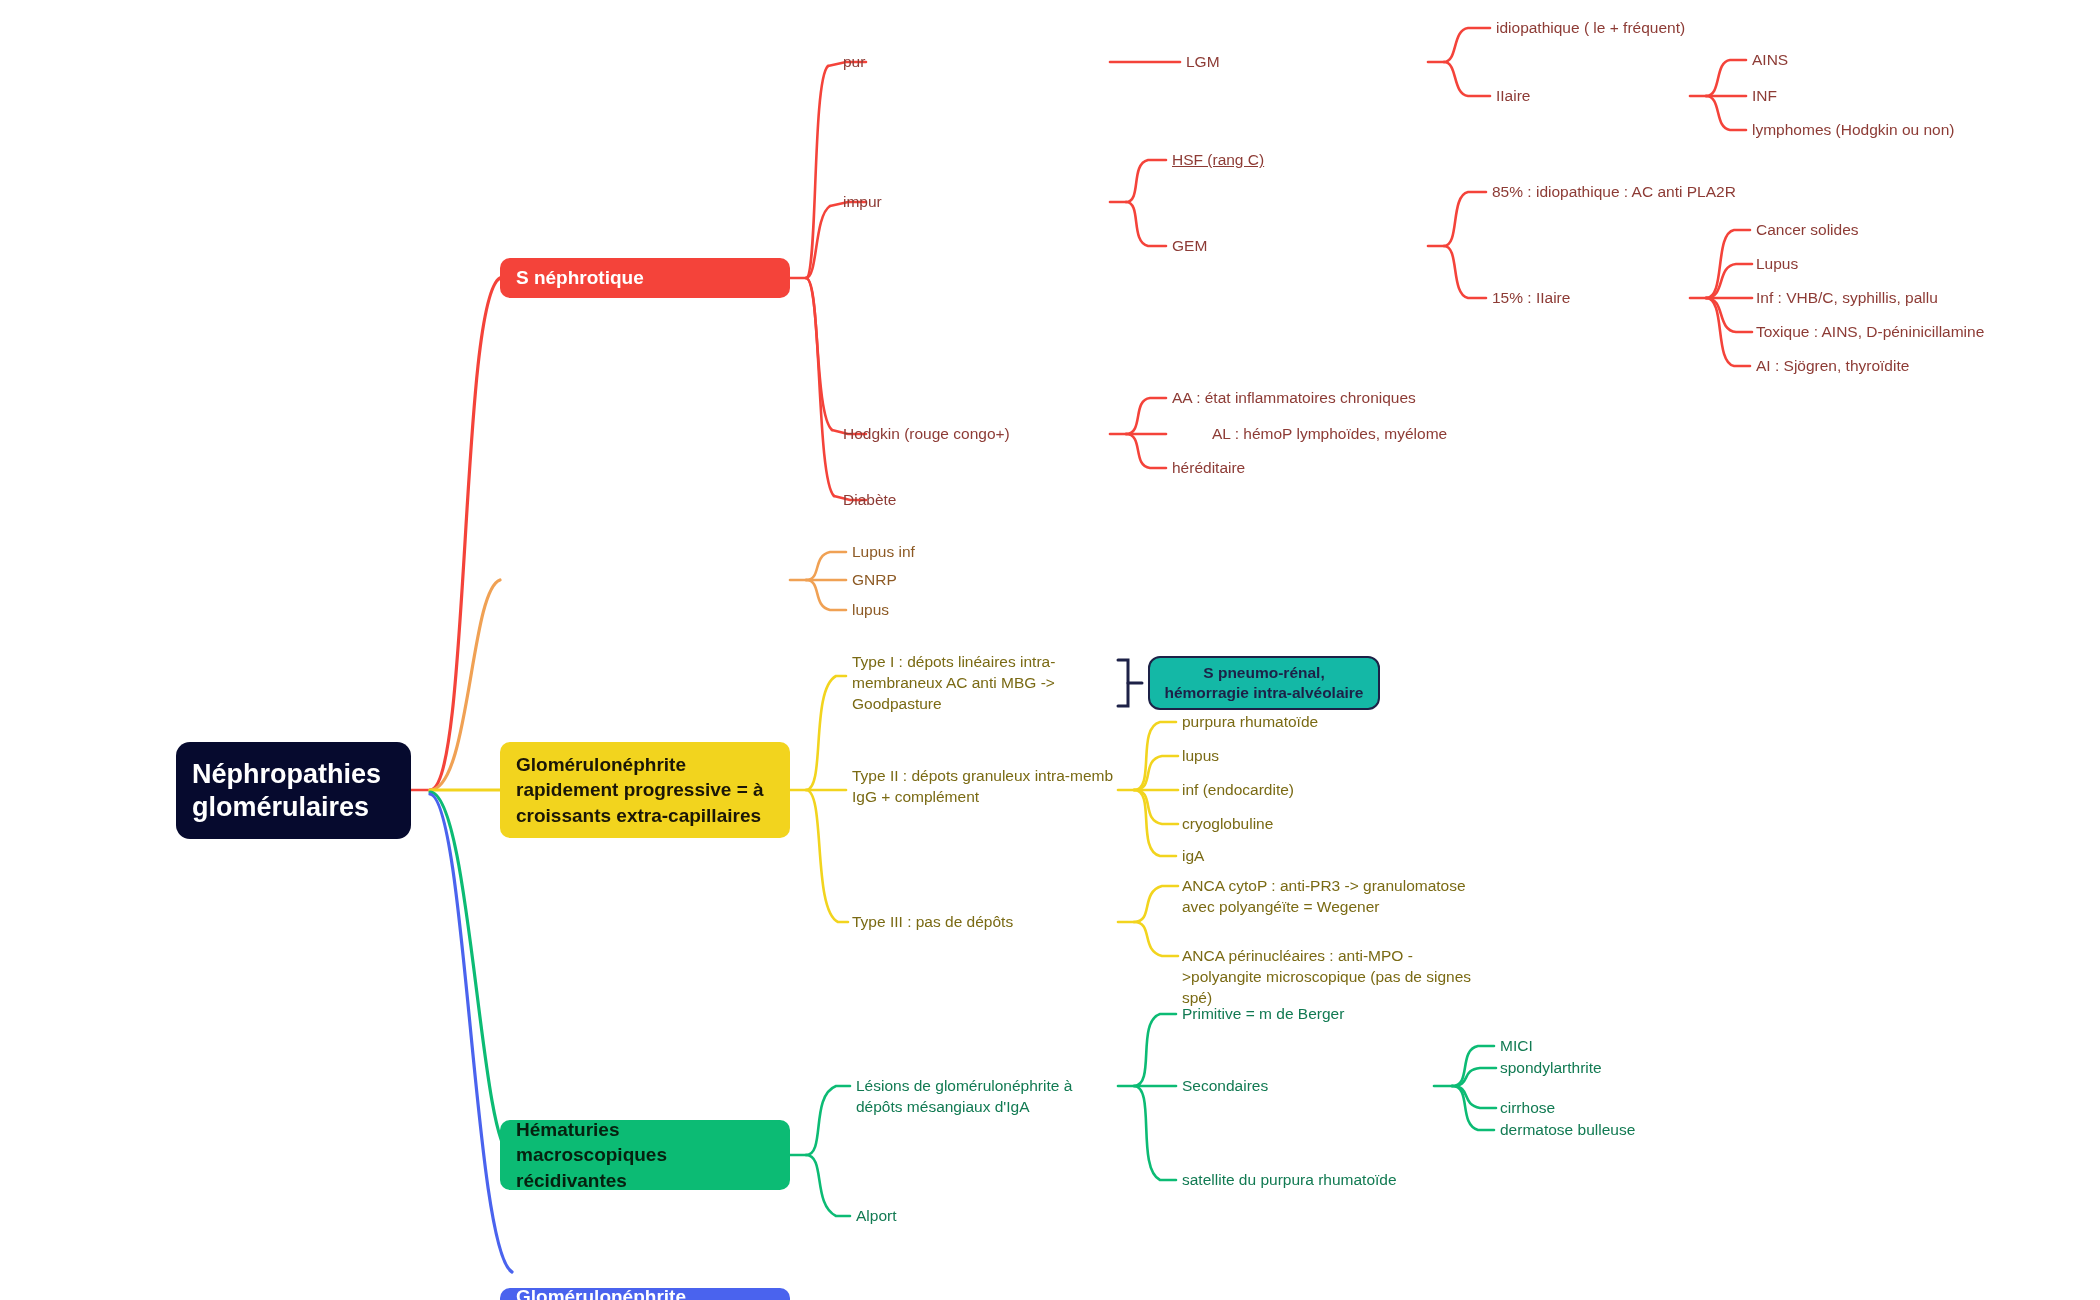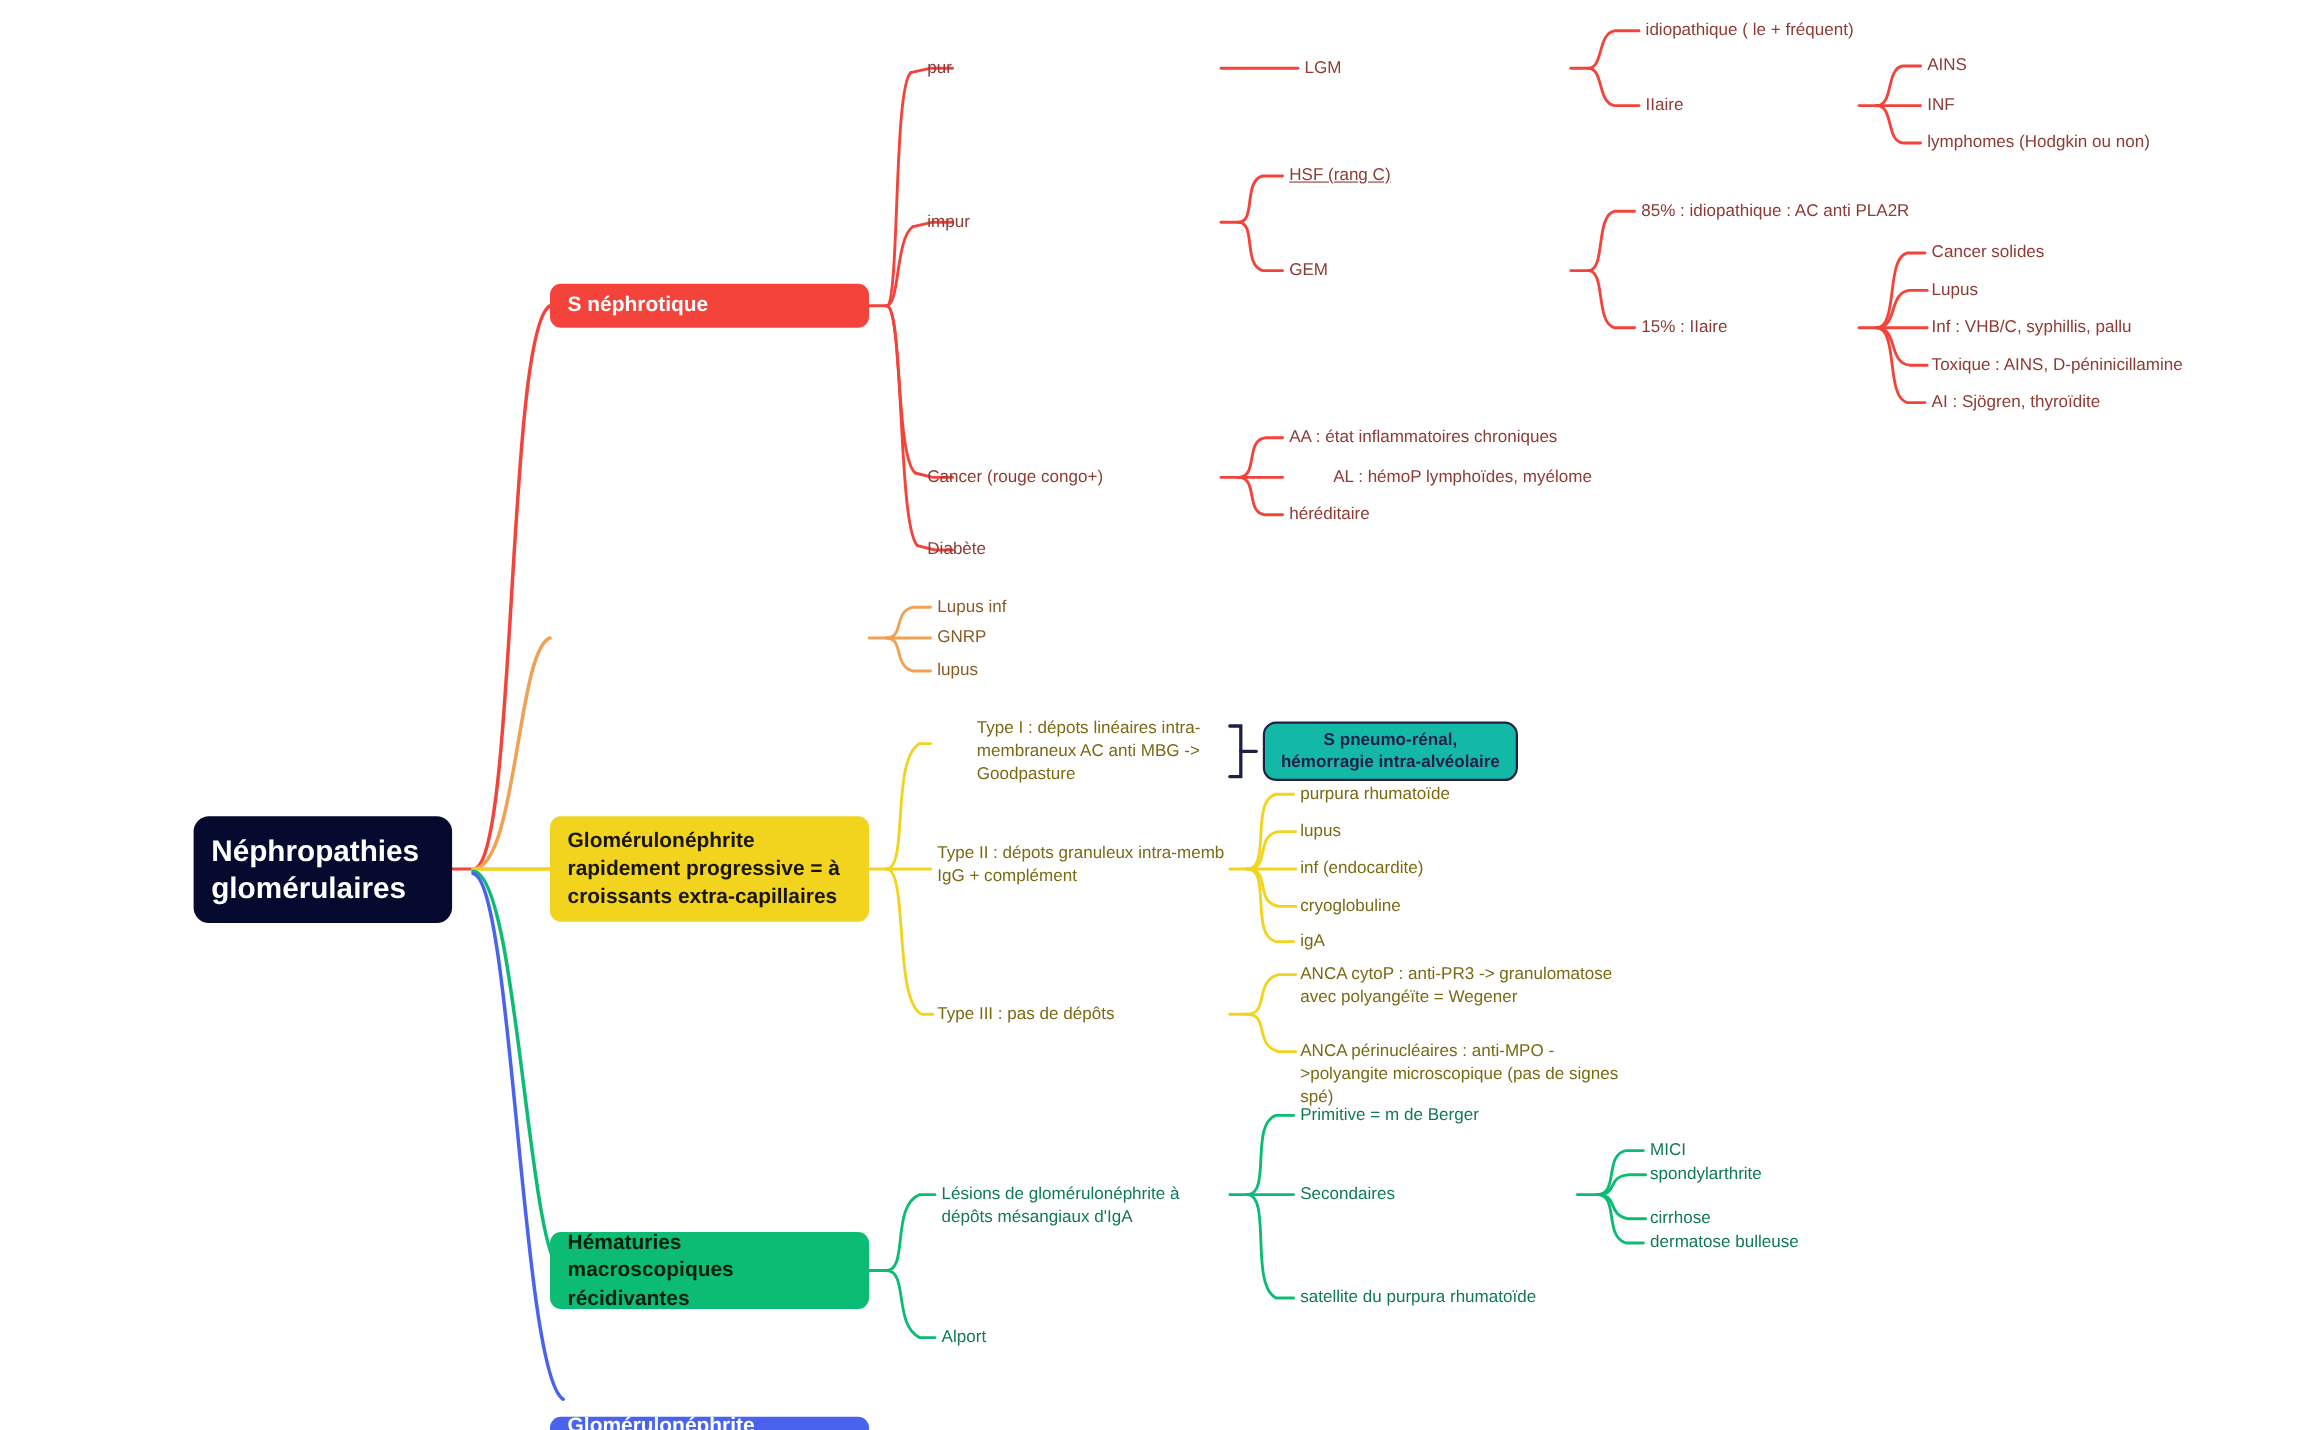--- a/index.html
+++ b/index.html
@@ -150,21 +150,21 @@
   <div class="node green" style="left:500px;top:1120px;width:290px;height:70px;">
     <span>Hématuries macroscopiques récidivantes</span>
   </div>
 
   <div class="node blue" style="left:500px;top:1252px;width:290px;height:40px;">
     <span>Glomérulonéphrite chronique</span>
   </div>
 
   <div class="leaf red" style="left:843px;top:52px;">pur</div>
   <div class="leaf red" style="left:843px;top:192px;">impur</div>
-  <div class="leaf red" style="left:843px;top:424px;">Cancer (rouge congo+)</div>
+  <div class="leaf red" style="left:843px;top:424px;">Hodgkin (rouge congo+)</div>
   <div class="leaf red" style="left:843px;top:490px;">Diabète</div>
 
   <div class="leaf red" style="left:1186px;top:52px;">LGM</div>
   <div class="leaf red" style="left:1496px;top:18px;">idiopathique ( le + fréquent)</div>
   <div class="leaf red" style="left:1496px;top:86px;">IIaire</div>
   <div class="leaf red" style="left:1752px;top:50px;">AINS</div>
   <div class="leaf red" style="left:1752px;top:86px;">INF</div>
   <div class="leaf red" style="left:1752px;top:120px;">lymphomes (Hodgkin ou non)</div>
 
   <div class="leaf red" style="left:1172px;top:150px;text-decoration:underline;">HSF (rang C)</div>
@@ -178,21 +178,21 @@
   <div class="leaf red" style="left:1756px;top:356px;">AI : Sjögren, thyroïdite</div>
 
   <div class="leaf red" style="left:1172px;top:388px;">AA : état inflammatoires chroniques</div>
   <div class="leaf red" style="left:1172px;top:424px;margin-left:40px;">AL : hémoP lymphoïdes, myélome</div>
   <div class="leaf red" style="left:1172px;top:458px;">héréditaire</div>
 
   <div class="leaf orange" style="left:852px;top:542px;">Lupus inf</div>
   <div class="leaf orange" style="left:852px;top:570px;">GNRP</div>
   <div class="leaf orange" style="left:852px;top:600px;">lupus</div>
 
-  <div class="leaf yellow" style="left:852px;top:652px;width:260px;margin-left:36px;">Type I : dépots linéaires intra-membraneux AC anti MBG -&gt; Goodpasture</div>
+  <div class="leaf yellow" style="left:852px;top:652px;width:260px;">Type I : dépots linéaires intra-membraneux AC anti MBG -&gt; Goodpasture</div>
   <div class="leaf yellow" style="left:852px;top:766px;width:270px;">Type II : dépots granuleux intra-memb IgG + complément</div>
   <div class="leaf yellow" style="left:852px;top:912px;">Type III : pas de dépôts</div>
 
   <div class="callout" style="left:1148px;top:656px;width:232px;height:54px;">
     <span>S pneumo-rénal, hémorragie intra-alvéolaire</span>
   </div>
 
   <div class="leaf yellow" style="left:1182px;top:712px;">purpura rhumatoïde</div>
   <div class="leaf yellow" style="left:1182px;top:746px;">lupus</div>
   <div class="leaf yellow" style="left:1182px;top:780px;">inf (endocardite)</div>

